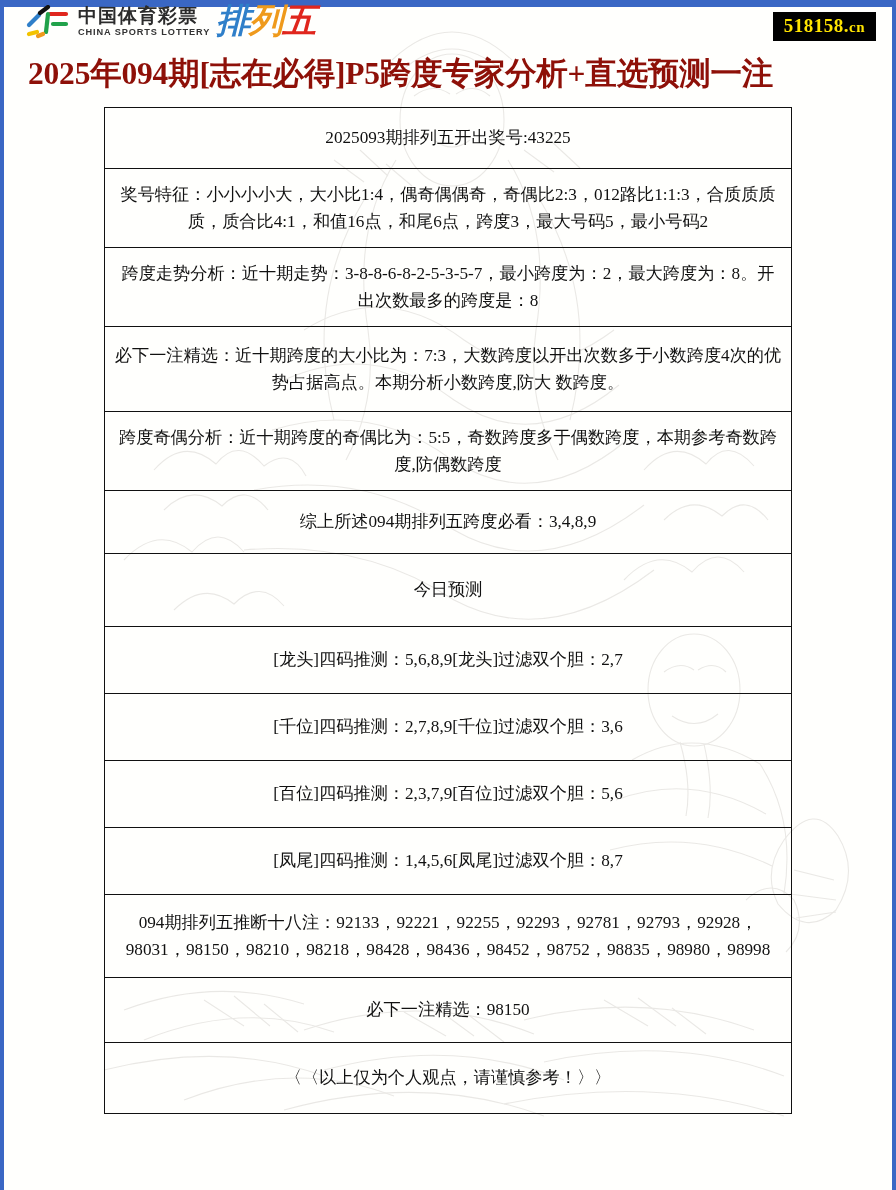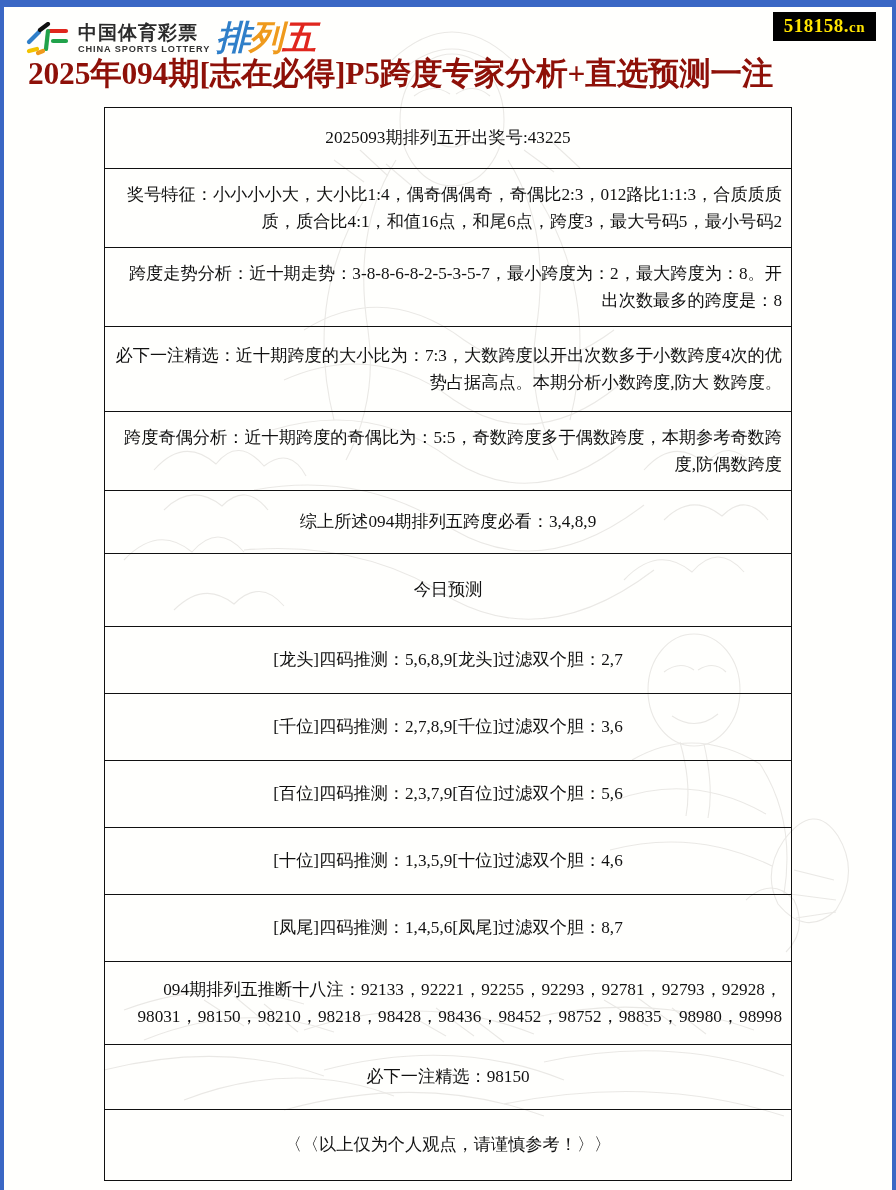--- a/index.html
+++ b/index.html
@@ -61,21 +61,21 @@
     height: 52px;
     padding: 6px 16px 0 22px;
     box-sizing: border-box;
   }
   .logo-wrap {
     display: flex;
     align-items: center;
     gap: 6px;
     position: absolute;
     left: 22px;
-    top: 17px;
+    top: 0;
   }
   .logo-mark { width: 46px; height: 34px; flex: 0 0 auto; }
   .logo-cn-block { display: flex; flex-direction: column; line-height: 1; }
   .logo-cn {
     font-family: "DejaVu Sans", "Liberation Sans", sans-serif;
     font-size: 19px;
     font-weight: 700;
     color: #2b2b2b;
     letter-spacing: 1px;
   }
@@ -140,21 +140,21 @@
     border: 1px solid #111111;
     color: #111111;
     font-family: "Liberation Serif", "DejaVu Serif", serif;
     font-size: 17.2px;
     line-height: 1.62;
     padding: 10px 9px;
     background: transparent;
     vertical-align: middle;
   }
   .tbl td.center { text-align: center; }
-  .tbl td.left { text-align: right; margin-left: 30px; }
+  .tbl td.left { text-align: center; margin-left: 30px; }
   .r-head     { height: 40px; }
   .r-feat     { height: 58px; }
   .r-trend    { height: 58px; }
   .r-size     { height: 64px; }
   .r-parity   { height: 58px; }
   .r-sum      { height: 42px; }
   .r-todaypre { height: 52px; }
   .r-pred     { height: 46px; }
   .r-eighteen { height: 62px; }
   .r-pick     { height: 44px; }
@@ -284,23 +284,20 @@
         <tr>
           <td class="center r-pred">[龙头]四码推测：5,6,8,9[龙头]过滤双个胆：2,7</td>
         </tr>
         <tr>
           <td class="center r-pred">[千位]四码推测：2,7,8,9[千位]过滤双个胆：3,6</td>
         </tr>
         <tr>
           <td class="center r-pred">[百位]四码推测：2,3,7,9[百位]过滤双个胆：5,6</td>
         </tr>
         <tr>
-          <td class="center r-pred">[十位]四码推测：1,3,5,9[十位]过滤双个胆：4,6</td>
-        </tr>
-        <tr>
           <td class="center r-pred">[凤尾]四码推测：1,4,5,6[凤尾]过滤双个胆：8,7</td>
         </tr>
         <tr>
           <td class="left r-eighteen">094期排列五推断十八注：92133，92221，92255，92293，92781，92793，92928，98031，98150，98210，98218，98428，98436，98452，98752，98835，98980，98998</td>
         </tr>
         <tr>
           <td class="center r-pick">必下一注精选：98150</td>
         </tr>
         <tr>
           <td class="center r-disc">〈〈以上仅为个人观点，请谨慎参考！〉〉</td>

